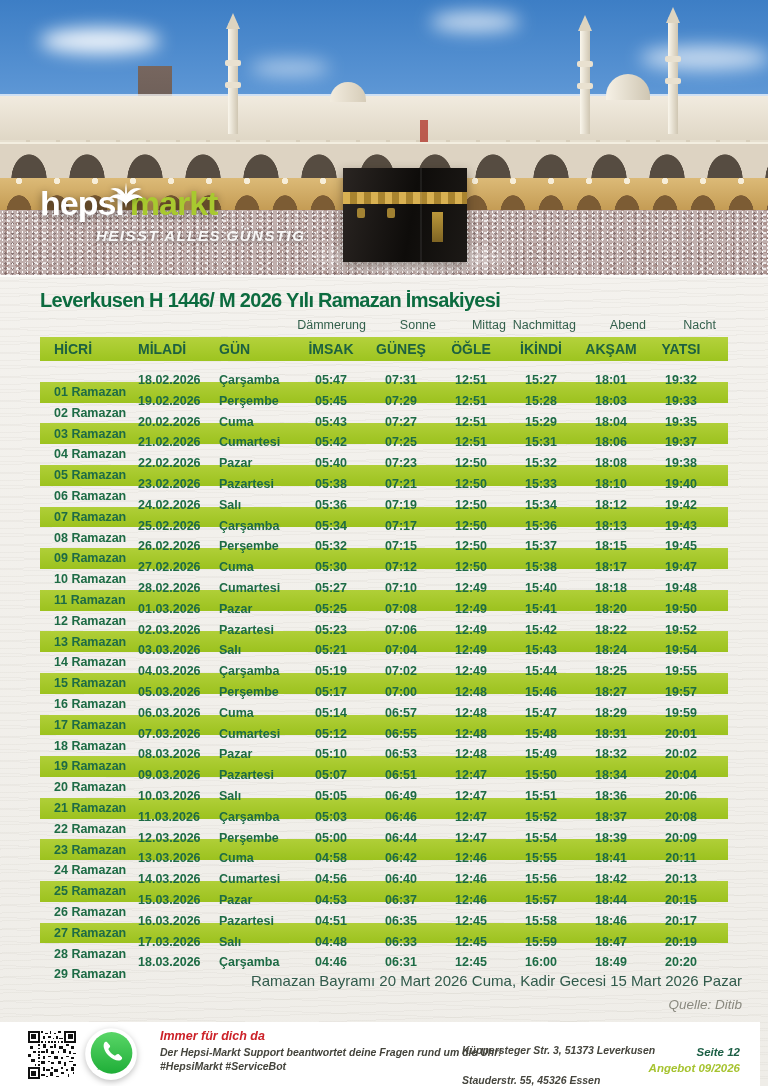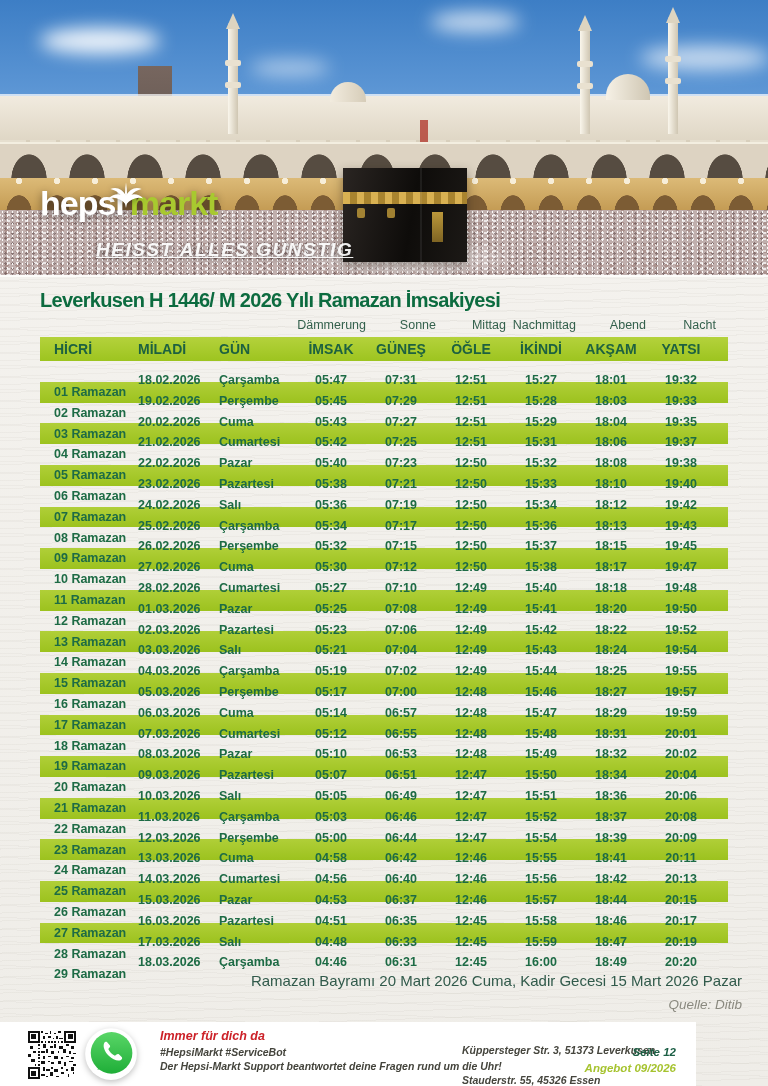--- a/index.html
+++ b/index.html
@@ -76,22 +76,22 @@
   .kaaba .medal{position:absolute;top:40px;width:8px;height:10px;background:#c39c3a;border-radius:2px;opacity:.8;}
   .md1{left:14px;} .md2{left:44px;}
 
   
   .brand{position:absolute;left:40px;top:186px;}
   .leaf{position:absolute;left:66px;top:-4px;width:40px;height:26px;filter:drop-shadow(0 1px 3px rgba(0,0,0,.35));}
   .wordmark{font-size:34px;font-weight:800;letter-spacing:-1px;line-height:1;
     text-shadow:0 2px 8px rgba(0,0,0,.45);}
   .wm-hepsi{color:#ffffff;}
   .wm-markt{color:#a8c92f;margin-left:6px;}
-  .tagline{margin:19px 0 0 56px;font-size:19px;font-weight:700;font-style:italic;color:rgba(255,255,255,.92);
-    letter-spacing:1.5px;text-shadow:0 1px 5px rgba(0,0,0,.4);text-decoration:underline;}
+  .tagline{margin:7px 0 0 56px;font-size:15px;font-weight:700;font-style:italic;color:rgba(255,255,255,.92);
+    letter-spacing:1.5px;text-shadow:0 1px 5px rgba(0,0,0,.4);}
 
   
   .title{position:absolute;left:28px;top:277px;width:740px;margin:12px;
     font-size:20px;font-weight:800;letter-spacing:-.7px;color:#0c6b3f;white-space:nowrap;}
 
   
   .grid{display:grid;grid-template-columns:98px 81px 77px repeat(6,1fr);align-items:center;padding-right:12px;box-sizing:border-box;}
   .glabels{position:absolute;left:40px;top:314px;width:688px;height:22px;}
   .glabels span{text-align:right;font-size:12.5px;color:#33604c;font-weight:400;}
   .glabels span:first-of-type{grid-column:4;}
@@ -105,21 +105,21 @@
   .trow span{font-size:12.5px;font-weight:700;color:#1d6b45;text-align:center;white-space:nowrap;}
   .trow span:nth-of-type(-n+3){text-align:left;}
   .trow span:first-of-type{padding-left:14px;margin-top:24px;}
   .trow.alt{background:linear-gradient(180deg,#b0cf38,#9cc21e);}
 
   
   .bayram{position:absolute;right:26px;top:972px;font-size:15px;font-weight:500;color:#315a4b;}
   .quelle{position:absolute;right:26px;top:997px;font-size:13.5px;font-style:italic;color:#8a897f;}
 
   
-  .bottom{position:absolute;left:0;top:1022px;width:696px;height:64px;background:#ffffff;}
+  .bottom{position:absolute;left:0;top:1022px;width:760px;height:64px;background:#ffffff;}
   .qr{position:absolute;left:28px;top:9px;width:48px;height:48px;}
   .wa{position:absolute;left:84px;top:5px;width:54px;height:54px;filter:drop-shadow(0 2px 3px rgba(0,0,0,.25));}
   .support{position:absolute;left:160px;top:7px;font-style:italic;font-weight:700;}
   .support .s-title{font-size:12.5px;color:#cc2128;margin:0 0 3px 0;}
   .support .s-line{font-size:10.5px;color:#44443c;margin:0 0 2px 0;}
   .addresses{position:absolute;left:462px;top:6px;}
   .addr{font-size:10.5px;font-weight:700;font-style:italic;color:#45453d;line-height:13.5px;margin-top:16px;}
   .pageinfo{position:absolute;right:20px;top:24px;text-align:right;font-weight:700;font-style:italic;}
   .seite{font-size:11.5px;color:#1c5f45;margin:0 0 4px 0;}
   .angebot{font-size:11.5px;color:#a6c32f;margin:0;}
@@ -655,22 +655,22 @@
         </linearGradient>
       </defs>
       <circle cx="24" cy="24" r="23" fill="#ffffff"></circle>
       <path d="M12 38 l3-8.5 5.5 6z" fill="url(#wag)"></path>
       <circle cx="24.5" cy="23" r="18.5" fill="url(#wag)"></circle>
       <path fill="#ffffff" d="M17.8 14.6c.7-1.5 2-1.7 2.8-1l2.3 2.6c.5.6.4 1.5-.2 2.1l-1.1 1.3c1 2.5 3.4 4.9 5.9 6l1.4-1.2c.6-.5 1.6-.6 2.1-.1l2.5 2.4c.8.8.4 2.2-1 2.8-2.6 1.1-6.9-.3-10.5-3.9-3.6-3.6-5.3-8.3-4.2-11z"></path>
     </svg>
 
     <div class="support">
       <p class="s-title">Immer für dich da</p>
+      <p class="s-line">Der Hepsi-Markt Support beantwortet deine Fragen rund um die Uhr!</p>
       <p class="s-line">#HepsiMarkt #ServiceBot</p>
-      <p class="s-line">Der Hepsi-Markt Support beantwortet deine Fragen rund um die Uhr!</p>
     </div>
 
     <div class="addresses">
 
         <div class="addr base">Küppersteger Str. 3, 51373 Leverkusen</div>
 
         <div class="addr alt">Stauderstr. 55, 45326 Essen</div>
 
         <div class="addr base">Limbecker Straße 25, 45127 Essen</div>
 

